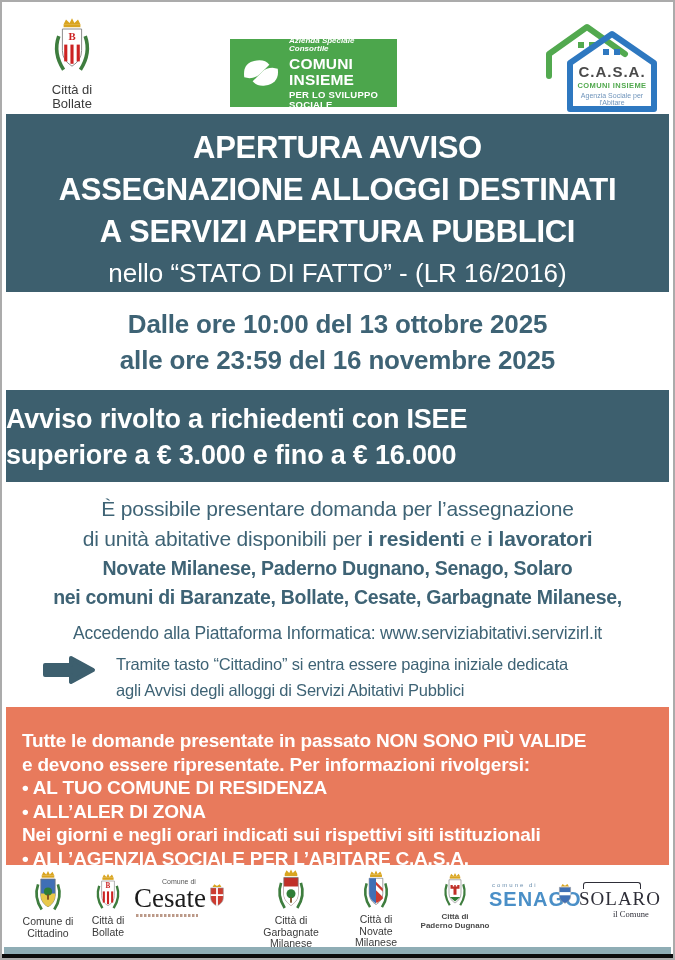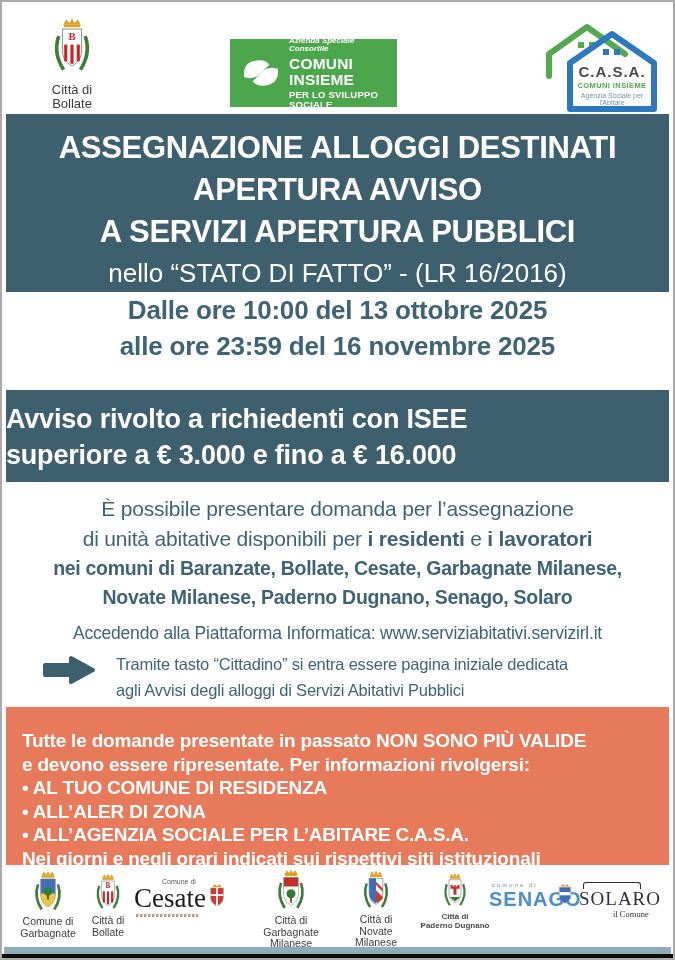--- a/index.html
+++ b/index.html
@@ -26,21 +26,21 @@
   .hdr-casa svg{position:absolute;left:0;top:0;width:126px;height:94px}
   .casa-text{position:absolute;left:28px;top:46px;width:88px;text-align:center;line-height:1}
   .c1{font-size:15px;font-weight:bold;color:#4a4a4a;letter-spacing:1px;margin-bottom:3px}
   .c2{font-size:7.5px;font-weight:bold;color:var(--casa-green);letter-spacing:.4px;margin-bottom:2px}
   .c3{font-size:7px;color:#6f94bb}
 
   
   .title-block{position:absolute;top:112px;left:4px;right:4px;height:178px;background:var(--slate);color:#fff;text-align:center;padding-top:13px}
   .t1{font-size:31px;font-weight:bold;line-height:42px;letter-spacing:-.3px}
   .t2{font-size:26px;font-weight:normal;line-height:40px}
-  .dates{position:absolute;top:290px;left:4px;right:4px;height:98px;background:#fff;text-align:center;color:var(--slate-text)}
+  .dates{position:absolute;top:290px;left:4px;right:4px;height:98px;background:#fff;text-align:center;padding-top:14px;color:var(--slate-text)}
   .dates div{font-size:26px;font-weight:bold;line-height:36px;letter-spacing:-.2px}
   .isee{position:absolute;top:388px;left:4px;right:4px;height:92px;background:var(--slate);padding-top:11px;color:#fff}
   .isee div{font-size:27px;font-weight:bold;line-height:36px;letter-spacing:-.2px}
 
   
   .bodysec{position:absolute;top:480px;left:4px;right:4px;height:225px;color:var(--slate-text);text-align:center}
   .b1{font-size:21px;line-height:30px;letter-spacing:-.2px}
   .b1 b{font-weight:bold}
   .b2{font-size:19.5px;font-weight:bold;line-height:29px;letter-spacing:-.3px}
   .bodysec{padding-top:12px}
@@ -124,78 +124,78 @@
       </svg>
       <div class="casa-text">
         <div class="c1">C.A.S.A.</div>
         <div class="c2">COMUNI INSIEME</div>
         <div class="c3">Agenzia Sociale per l'Abitare</div>
       </div>
     </div>
   </div>
 
   <div class="title-block">
+    <div class="t1">APERTURA AVVISO</div>
     <div class="t1">ASSEGNAZIONE ALLOGGI DESTINATI</div>
-    <div class="t1">APERTURA AVVISO</div>
     <div class="t1">A SERVIZI APERTURA PUBBLICI</div>
     <div class="t2">nello “STATO DI FATTO” - (LR 16/2016)</div>
   </div>
 
   <div class="dates">
     <div>Dalle ore 10:00 del 13 ottobre 2025</div>
     <div>alle ore 23:59 del 16 novembre 2025</div>
   </div>
 
   <div class="isee">
     <div>Avviso rivolto a richiedenti con ISEE</div>
     <div>superiore a € 3.000 e fino a € 16.000</div>
   </div>
 
   <div class="bodysec">
     <div class="b1">È possibile presentare domanda per l’assegnazione</div>
     <div class="b1"><span>di unità abitative disponibili per </span><b>i residenti</b><span> e </span><b>i lavoratori</b></div>
+    <div class="b2">Novate Milanese,  Paderno Dugnano, Senago, Solaro</div>
     <div class="b2">nei comuni di Baranzate, Bollate, Cesate, Garbagnate Milanese,</div>
-    <div class="b2">Novate Milanese,  Paderno Dugnano, Senago, Solaro</div>
     <div class="platform">Accedendo alla Piattaforma Informatica: www.serviziabitativi.servizirl.it</div>
     <div class="arrow-row">
       <svg viewBox="0 0 54 30">
         <path d="M3 10 h26 v-7 l22 12 -22 12 v-7 h-26 z" fill="#3d5f6e" stroke="#3d5f6e" stroke-width="4" stroke-linejoin="round"></path>
       </svg>
       <div class="arrow-text">
         <div>Tramite tasto “Cittadino” si entra essere pagina iniziale dedicata</div>
         <div>agli Avvisi degli alloggi di Servizi Abitativi Pubblici</div>
       </div>
     </div>
   </div>
 
   <div class="notice">
     <div>Tutte le domande presentate in passato NON SONO PIÙ VALIDE</div>
     <div>e devono essere ripresentate. Per informazioni rivolgersi:</div>
     <div>• AL TUO COMUNE DI RESIDENZA</div>
     <div>• ALL’ALER DI ZONA</div>
+    <div>Nei giorni e negli orari indicati sui rispettivi siti istituzionali</div>
     <div>• ALL’AGENZIA SOCIALE PER L’ABITARE C.A.S.A.</div>
-    <div>Nei giorni e negli orari indicati sui rispettivi siti istituzionali</div>
   </div>
 
   <div class="flogos">
 
     <div class="flogo" style="left:14px;top:4px;width:64px">
       <svg viewBox="0 0 40 50" width="36" height="45">
         <path d="M13 6 L15 2 L18 5 L20 1 L22 5 L25 2 L27 6 Z" fill="#d9a520"></path>
           <rect x="13" y="6" width="14" height="2.5" fill="#d9a520"></rect>
         <path d="M9 16 Q4 30 13 44" stroke="#3e7d3e" fill="none" stroke-width="3"></path>
           <path d="M31 16 Q36 30 27 44" stroke="#3e7d3e" fill="none" stroke-width="3"></path>
         <path d="M12 10 h16 v18 q0 8 -8 13 q-8 -5 -8 -13 Z" fill="#3f6fb5" stroke="#777" stroke-width="0.8"></path>
         <path d="M12 26 h16 v2 q0 8 -8 13 q-8 -5 -8 -13 Z" fill="#e8c84a"></path>
         <circle cx="20" cy="24" r="4.5" fill="#2f7d36"></circle>
           <rect x="19" y="27" width="2" height="6" fill="#7a4a21"></rect>
       </svg>
       <div class="fcap">
         <div>Comune di</div>
-          <div>Garbagnate</div>
+          <div>Cittadino</div>
       </div>
     </div>
 
     <div class="flogo" style="left:80px;top:6px;width:52px">
       <svg viewBox="0 0 40 50" width="32" height="42">
         <path d="M13 6 L15 2 L18 5 L20 1 L22 5 L25 2 L27 6 Z" fill="#d9a520"></path>
           <rect x="13" y="6" width="14" height="2.5" fill="#d9a520"></rect>
         <path d="M9 16 Q4 30 13 44" stroke="#3e7d3e" fill="none" stroke-width="3"></path>
           <path d="M31 16 Q36 30 27 44" stroke="#3e7d3e" fill="none" stroke-width="3"></path>
         <path d="M12 10 h16 v18 q0 8 -8 13 q-8 -5 -8 -13 Z" fill="#fff" stroke="#888" stroke-width="0.8"></path>

